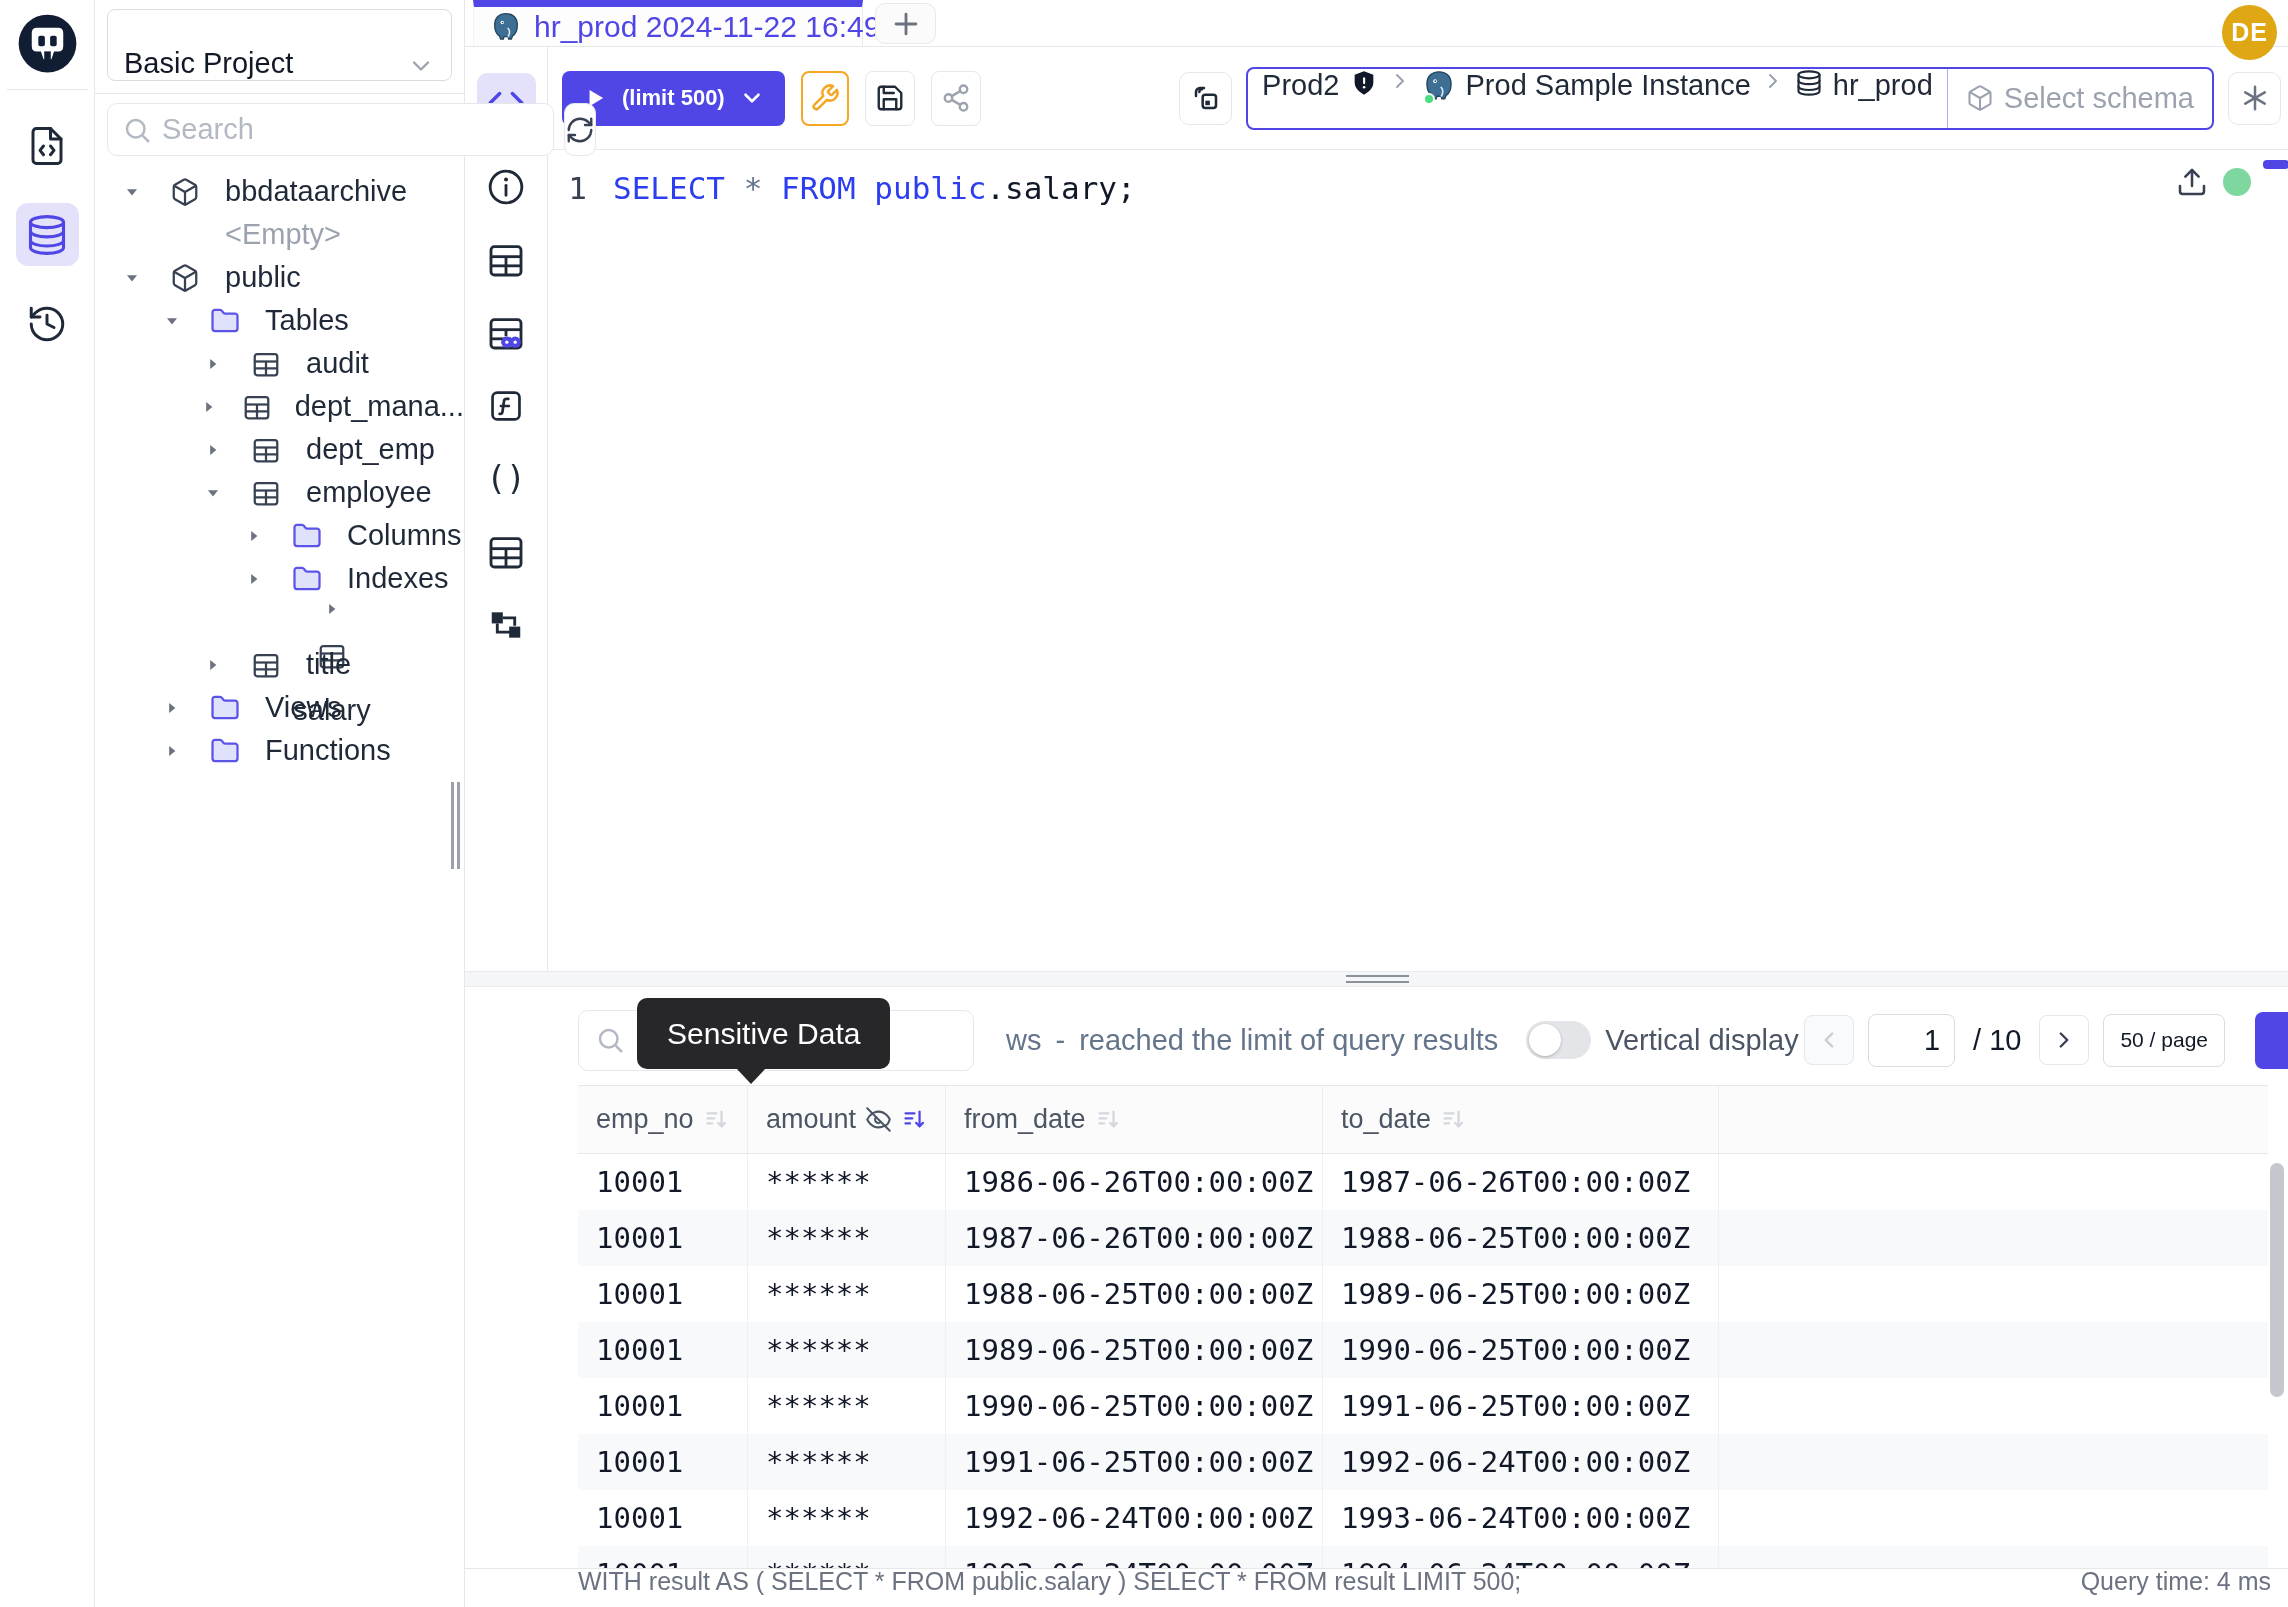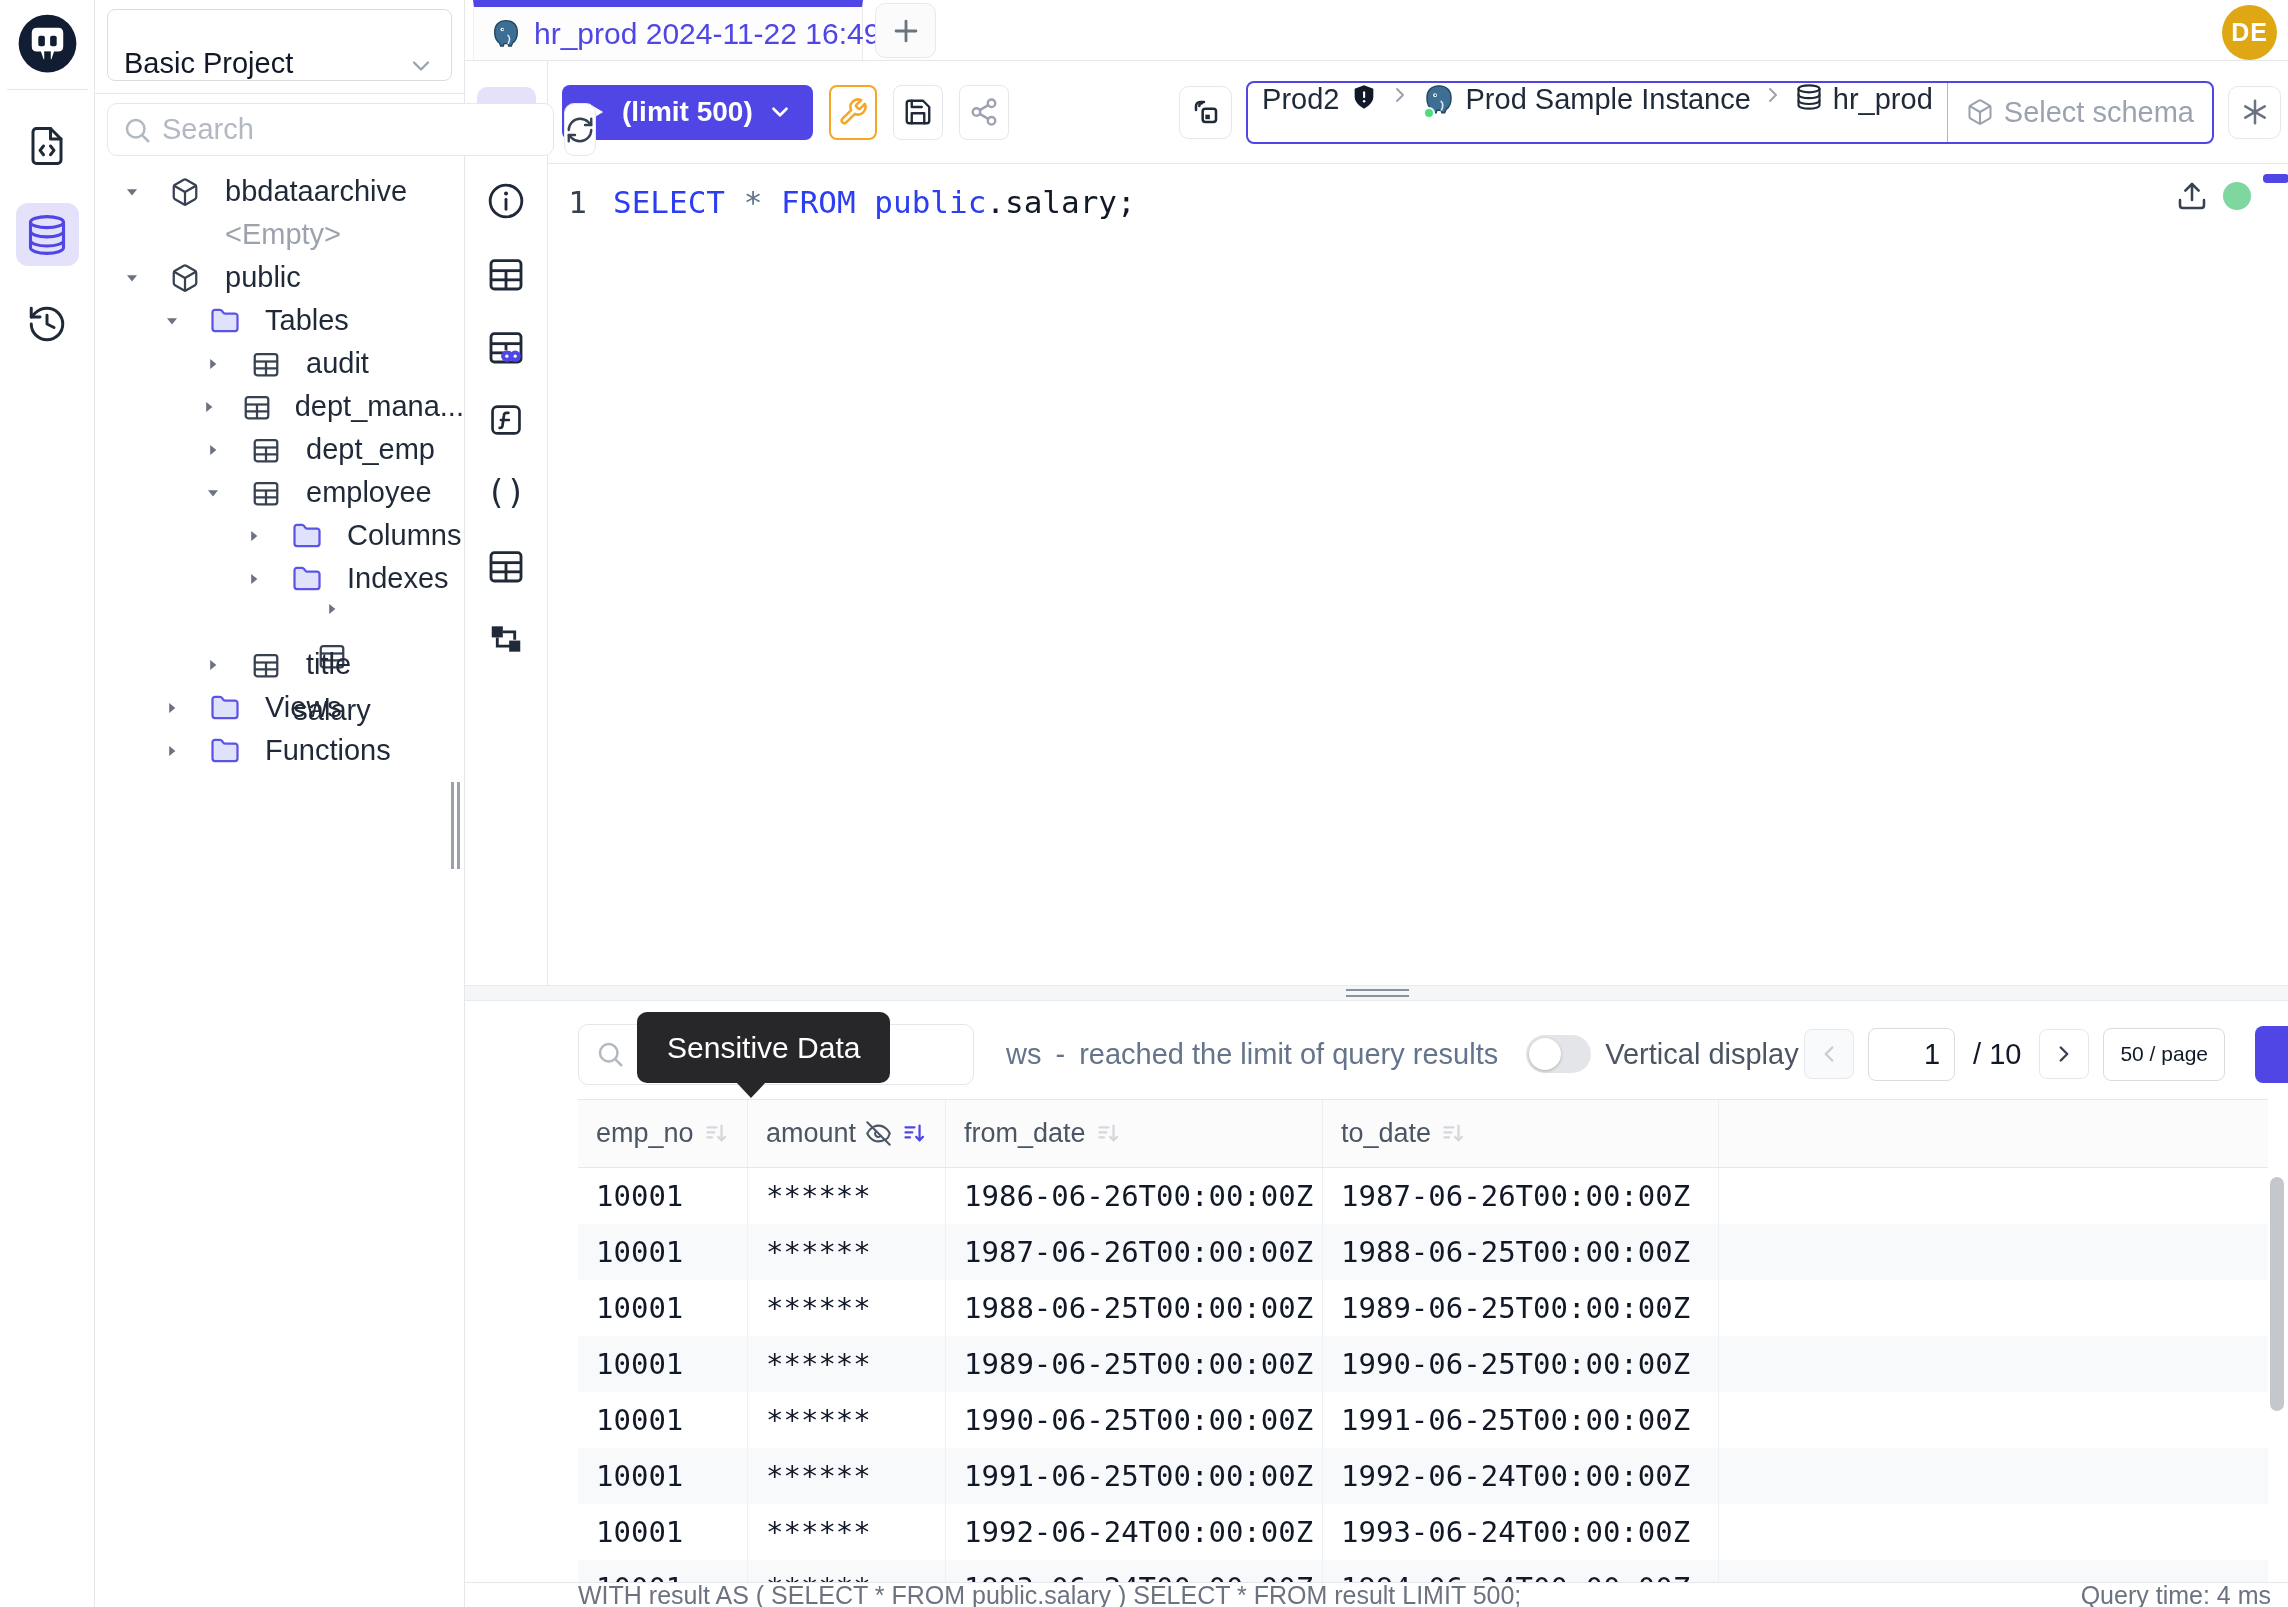--- a/index.html
+++ b/index.html
@@ -57,21 +57,21 @@
   .tree-item .caret { width: 26px; display: flex; justify-content: center; }
   .tree-item .ticon { width: 34px; display: flex; justify-content: center; }
   .tree-item.muted { color: #9ca3af; }
   .panel-grip { position: absolute; right: 3px; top: 782px; height: 87px; width: 10px; display: flex; gap: 3px; cursor: col-resize; }
   .panel-grip i { width: 3px; height: 100%; background: #9aa1ab; }
 
   
   .main { flex: 1; height: 100%; display: flex; flex-direction: column; min-width: 0; }
 
   
-  .tabbar { height: 61px; border-bottom: 1px solid #e5e7eb; display: flex; align-items: stretch; position: relative; background: #fff; flex-shrink: 0; }
+  .tabbar { height: 47px; border-bottom: 1px solid #e5e7eb; display: flex; align-items: stretch; position: relative; background: #fff; flex-shrink: 0; }
   .tab {
     margin-left: 8px; width: 390px;
     border-top: 7px solid #4f46e5; border-right: 1px solid #e9eaee; border-left: 1px solid #f1f2f4;
     background: #fdfdfe; display: flex; align-items: center; gap: 12px; padding: 0 16px; cursor: pointer;
   }
   .tab-label { color: #4f46e5; font-size: 30px; font-weight: 500; white-space: nowrap; }
   .tab-dirty-dot { width: 15px; height: 15px; border-radius: 50%; background: #9ca3af; flex-shrink: 0; }
   .tab-plus {
     margin: 3px 0 2px 12px; width: 61px; border: 1px solid #e7e9ed; border-radius: 10px;
     background: #fbfbfc; display: flex; align-items: center; justify-content: center; cursor: pointer;
@@ -87,21 +87,21 @@
   .strip { width: 83px; border-right: 1px solid #e5e7eb; display: flex; flex-direction: column; align-items: center; flex-shrink: 0; }
   .strip-code-btn { margin-top: 26px; width: 59px; height: 59px; background: #e4e2fb; border-radius: 10px; display: flex; align-items: center; justify-content: center; cursor: pointer; }
   .strip-items { margin-top: 18px; display: flex; flex-direction: column; }
   .strip-item { height: 73px; width: 83px; display: flex; align-items: center; justify-content: center; cursor: pointer; }
   .parens-glyph { font-family: "DejaVu Sans Mono", monospace; font-size: 33px; color: #1f2937; font-weight: 500; }
 
   .editor-col { flex: 1; display: flex; flex-direction: column; min-width: 0; }
   .toolbar { height: 103px; border-bottom: 1px solid #e5e7eb; display: flex; align-items: center; padding: 0 6px 0 14px; gap: 16px; flex-shrink: 0; }
   .run-btn {
     height: 55px; background: #4f46e5; border: none; border-radius: 8px; color: #fff;
-    display: flex; align-items: center; gap: 14px; padding: 0 20px; font-size: 28px; font-weight: 600;
+    display: flex; align-items: center; gap: 14px; padding: 0 20px; font-size: 22px; font-weight: 600;
     font-family: "Liberation Sans", sans-serif; cursor: pointer;
   }
   .icon-btn {
     width: 50px; height: 55px; background: #fff; border: 1px solid #e5e7eb; border-radius: 8px;
     display: flex; align-items: center; justify-content: center; cursor: pointer;
   }
   .icon-btn.warn { border: 2px solid #f5a623; width: 48px; }
   .breadcrumb-zone { margin-left: auto; display: flex; align-items: center; gap: 14px; padding-right: 2px; }
   .square-btn { width: 53px; height: 53px; border: 1px solid #e5e7eb; border-radius: 10px; background: #fff; display: flex; align-items: center; justify-content: center; cursor: pointer; }
   .crumb-pill { height: 63px; border: 2px solid #4f46e5; border-radius: 8px; display: flex; align-items: stretch; overflow: hidden; background: #fff; }

